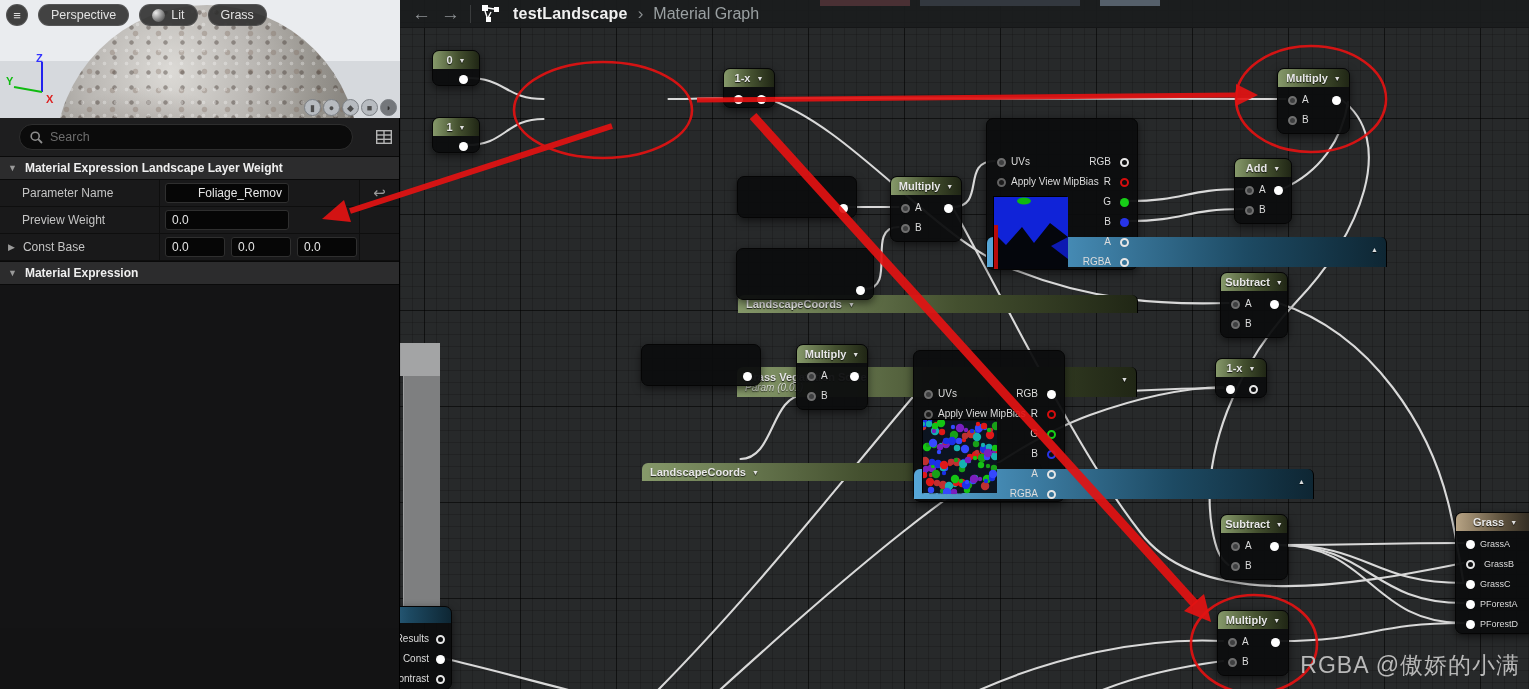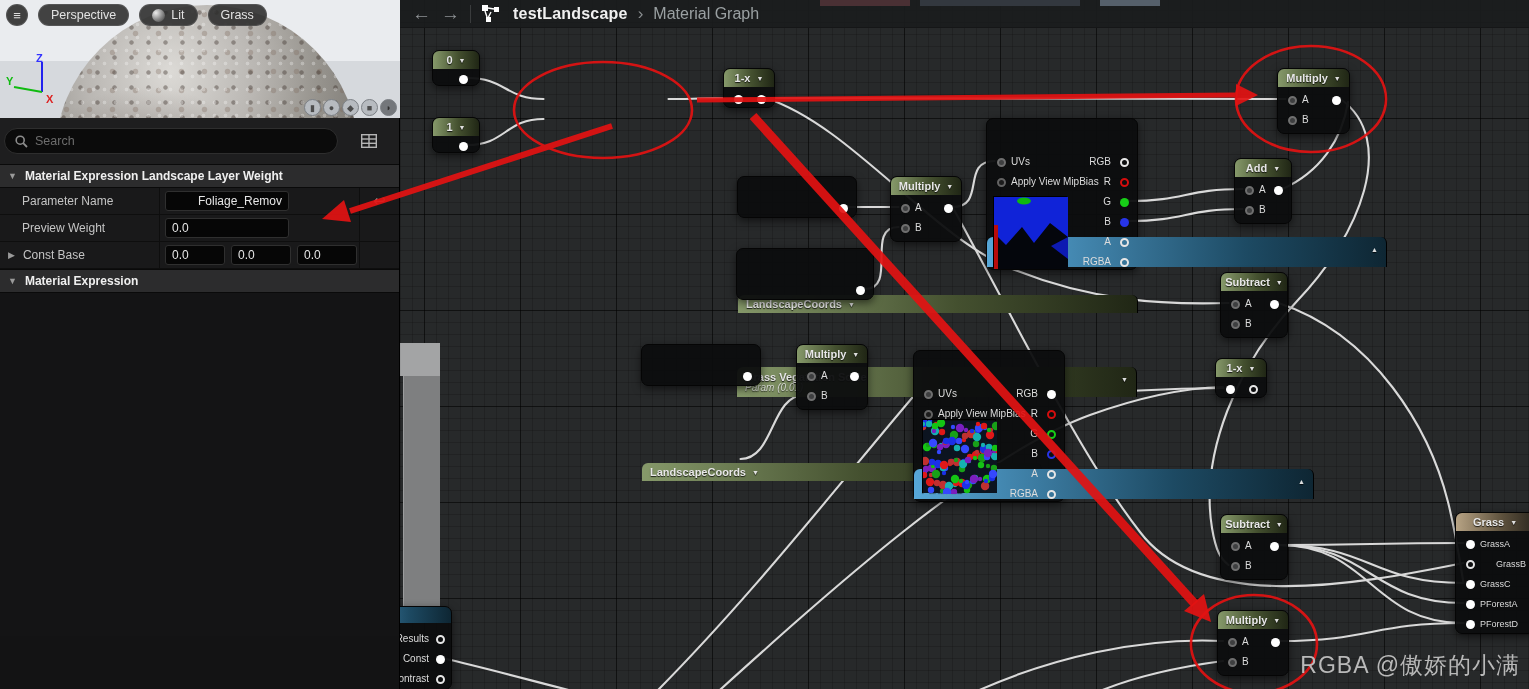--- a/index.html
+++ b/index.html
@@ -32,21 +32,21 @@
   .shape-btn.dim{background:#74777b;color:#2e2e2e}
 
   
   .left{position:absolute;left:0;top:118px;width:400px;height:571px;background:#131314;border-right:1px solid #000}
   .tabbar{height:30px;background:#0b0b0c;display:flex;align-items:flex-end}
   .tab{height:27px;display:flex;align-items:center;gap:7px;padding:0 10px;font-size:13px;color:#cfcfcf;
     border-radius:5px 5px 0 0}
   .tab.active{background:#1e1e1f}
   .tab .x{color:#9a9a9a;font-size:13px;margin-left:14px}
   .pencil{width:15px;height:13px}
-  .searchrow{height:46px;background:#1e1e1f;display:flex;align-items:center;padding:0 4px;gap:23px}
+  .searchrow{height:38px;background:#1e1e1f;display:flex;align-items:center;padding:0 19px;gap:23px}
   .searchbox{flex:0 0 334px;height:26px;border-radius:13px;background:#0b0b0b;border:1px solid #2e2e2e;
     display:flex;align-items:center;padding:0 10px;gap:7px}
   .searchbox input{flex:1;background:transparent;border:0;outline:0;color:#cfcfcf;font-size:12.5px;
     font-family:"Liberation Sans",sans-serif}
   .searchbox input::placeholder{color:#6d6d6d}
   .iconbtn{color:#b5b5b5;display:flex;align-items:center}
   .sect{height:24px;background:#2c2c2d;display:flex;align-items:center;gap:8px;padding:0 8px;
     font-size:12px;font-weight:bold;color:#efefef;border-top:1px solid #0a0a0a;border-bottom:1px solid #0a0a0a}
   .sect .tri{color:#9a9a9a;font-size:9px}
   .prow{height:27px;display:flex;align-items:center;background:#19191a;border-bottom:1px solid #0e0e0e;font-size:12px;color:#c4c4c4}
@@ -590,21 +590,21 @@
           <span class="pin filled" style="left: 53px; top: 26.5px;"></span>
         </div>
         <div class="node" style="left: 1055px; top: 512px; width: 80px; height: 122px;">
           <div class="hdr tan">
             <span class="ttl">Grass</span>
             <span class="chev" style="font-size: 7px;">▼</span>
           </div>
           <span class="pin filled" style="left: 10px; top: 26.5px;"></span>
           <span class="plabel sm" style="left: 24px; top: 26px;">GrassA</span>
           <span class="pin ring" style="left: 10px; top: 46.5px;"></span>
-          <span class="plabel sm" style="left: 40px; top: 46px;">GrassB</span>
+          <span class="plabel sm" style="left: 28px; top: 46px;">GrassB</span>
           <span class="pin filled" style="left: 10px; top: 66.5px;"></span>
           <span class="plabel sm" style="left: 24px; top: 66px;">GrassC</span>
           <span class="pin filled" style="left: 10px; top: 86.5px;"></span>
           <span class="plabel sm" style="left: 24px; top: 86px;">PForestA</span>
           <span class="pin filled" style="left: 10px; top: 106.5px;"></span>
           <span class="plabel sm" style="left: 24px; top: 106px;">PForestD</span>
         </div>
         <div class="node" style="left: -70px; top: 606px; width: 122px; height: 84px;">
           <div class="hdr blue" style="height: 16px;"></div>
           <span class="pin ring" style="left: 105px; top: 27.5px;"></span>

